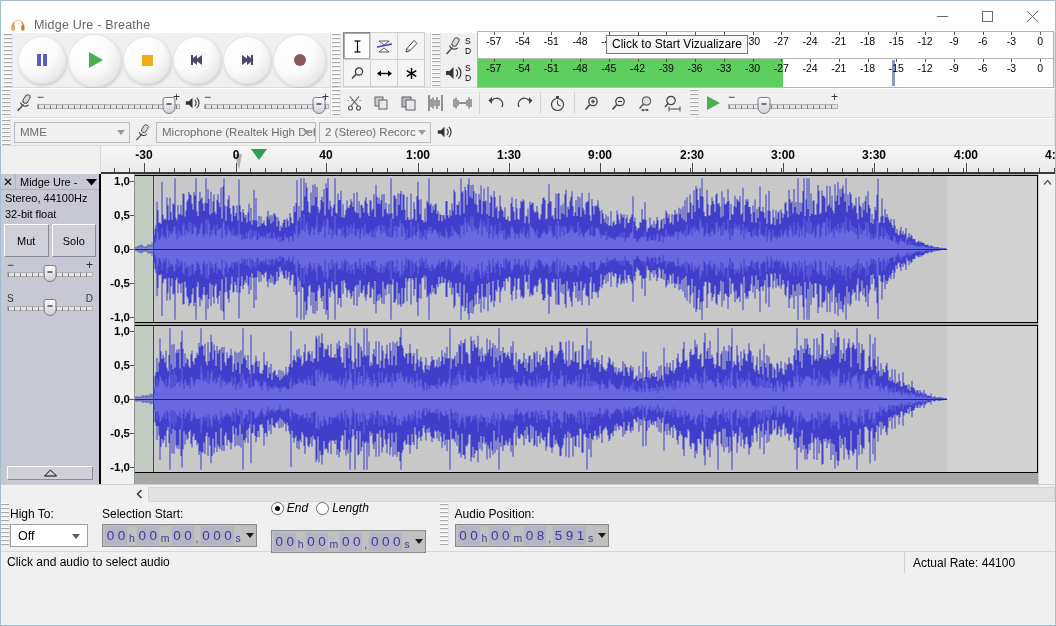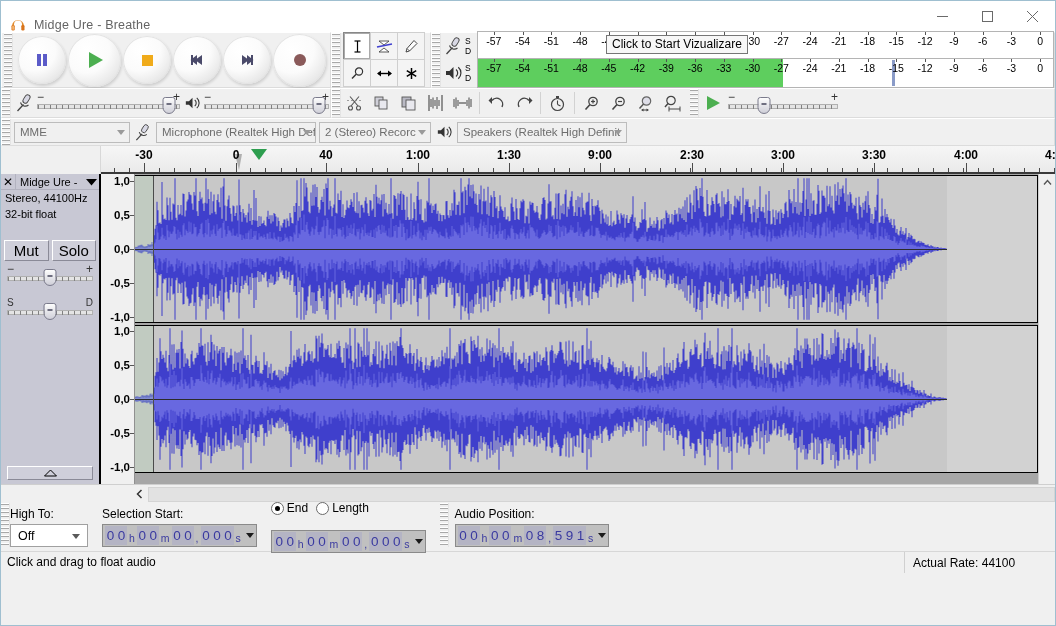--- a/index.html
+++ b/index.html
@@ -192,23 +192,23 @@
   .tp-row { display: flex; align-items: center; height: 16px; border-bottom: 1px solid #b2b2bf; }
   .tp-close {
     width: 15px; height: 15px; display:flex; align-items:center; justify-content:center;
     font-size: 12px; color: #000; border-right: 1px solid #b2b2bf;
   }
   .tp-title { flex: 1; font-size: 11px; color: #000; padding-left: 4px; white-space: nowrap; overflow: hidden; }
   .tp-menu { width: 16px; display:flex; align-items:center; justify-content:center; }
   .tp-info { font-size: 11px; color: #000; padding: 1px 0 0 4px; line-height: 15px; }
   .tp-buttons { display: flex; padding: 2px 3px 0 3px; gap: 3px; }
   .tp-btn {
-    flex: 1; height: 21px; font-size: 15px; color: #000;
+    flex: 1; height: 33px; font-size: 11px; color: #000;
     background: #cfcfda; border: 1px solid #ffffff; border-right-color:#8a8a97; border-bottom-color:#8a8a97;
-    display: flex; align-items: center; justify-content: center; margin-top: 16px;
+    display: flex; align-items: center; justify-content: center;
   }
   .tp-slider { margin: 3px 6px 0 6px; }
   .tp-resize {
     position: absolute; left: 6px; right: 6px; bottom: 4px; height: 14px;
     background: #cfcfda; border: 1px solid #ffffff; border-right-color:#8a8a97; border-bottom-color:#8a8a97;
     display: flex; align-items: center; justify-content: center;
   }
 
   .vruler {
     width: 34px; background: #f0f0f0; flex: none;
@@ -735,24 +735,20 @@
       <div class="combo" style="width:112px;margin-left:3px;">
         <span>2 (Stereo) Recorc</span>
         <span class="arrow"></span>
       </div>
       <div style="width:26px;display:flex;align-items:center;justify-content:center;">
         <svg width="17" height="16" viewBox="0 0 19 18">
           <polygon points="2,7 5.5,7 9.5,3 9.5,15 5.5,11 2,11" fill="#333"></polygon>
           <path d="M12 5.5 A4.5 4.5 0 0 1 12 12.5" fill="none" stroke="#333" stroke-width="1.2"></path>
           <path d="M14.3 3.3 A7.5 7.5 0 0 1 14.3 14.7" fill="none" stroke="#333" stroke-width="1.2"></path>
         </svg>
-      </div>
-      <div class="combo" style="width:170px;">
-        <span>Speakers (Realtek High Definit</span>
-        <span class="arrow"></span>
       </div>
     </div>
   </div>
 
   <div class="ruler-row">
     <div class="ruler-left"></div>
     <div class="ruler" id="timeline-ruler">
       <div class="playmark" id="playmark" style="left: 150px;"></div>
       <div class="ruler-ibeam" style="left:134px;">
         <svg width="7" height="16" viewBox="0 0 7 16">
@@ -978,21 +974,21 @@
           <span class="tf-sep">,</span>
           <span class="tf-digit">0</span>
           <span class="tf-digit">0</span>
           <span class="tf-digit">0</span>
           <span class="tf-sep">s</span>
           <span class="tf-arrow"></span>
         </div>
     </div>
 
     <div class="field-group">
-      <div class="radio-row" style="margin-bottom:15px;">
+      <div class="radio-row" style="margin-bottom:15px;font-style:italic;">
         <div class="radio">
           <span class="rdot on"></span>
           <span>End</span>
         </div>
         <div class="radio">
           <span class="rdot"></span>
           <span>Length</span>
         </div>
       </div>
       <div class="timefield" id="tf-end">
@@ -1030,17 +1026,17 @@
           <span class="tf-digit">5</span>
           <span class="tf-digit">9</span>
           <span class="tf-digit">1</span>
           <span class="tf-sep">s</span>
           <span class="tf-arrow"></span>
         </div>
     </div>
   </div>
 
   <div class="statusbar">
-    <div class="sb-main">Click and drag to float audio</div>
+    <div class="sb-main">Click and audio to select audio</div>
     <div class="sb-rate">Actual Rate: 44100</div>
   </div>
 
 </div>
 
 </body></html>

